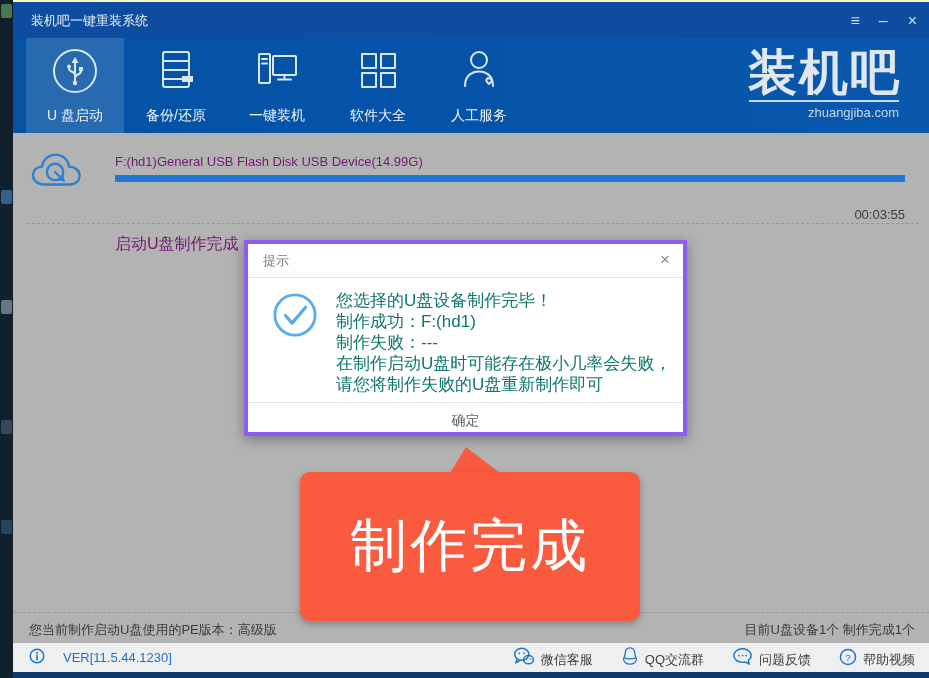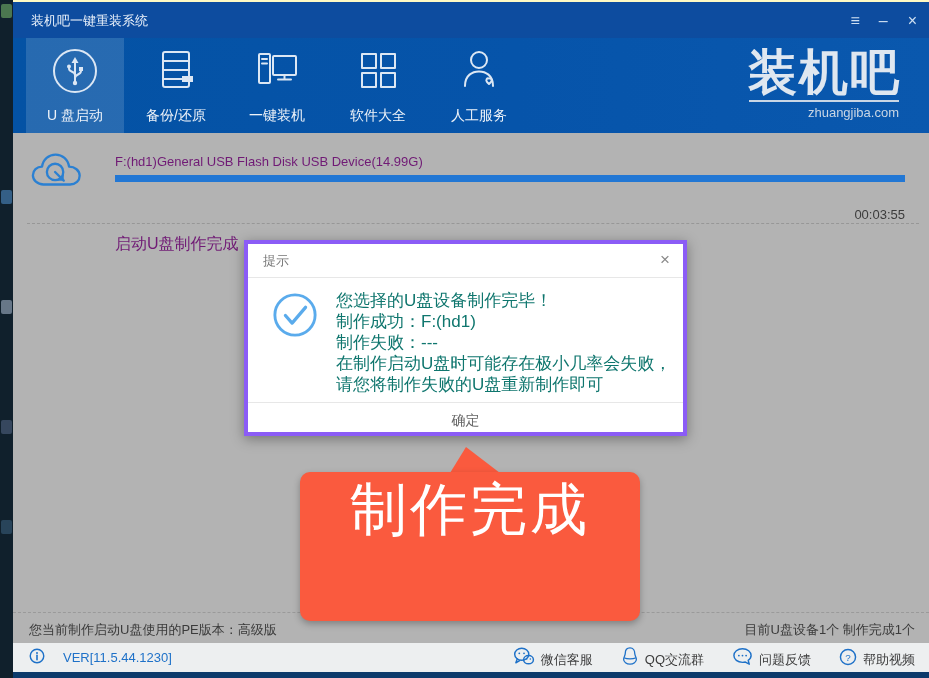--- a/index.html
+++ b/index.html
@@ -48,21 +48,21 @@
   .dlg-title { position:absolute; left:15px; top:0; line-height:34px; font-size:13px; color:#757575; }
   .dlg-close { position:absolute; right:13px; top:0; line-height:32px; font-size:17px; color:#8a8a8a; cursor:pointer; }
   .dlg-body { position:relative; height:124px; }
   .check-ic { position:absolute; left:24px; top:14px; }
   .dlg-text { position:absolute; left:76px; top:12px; width:346px; font-size:17px; line-height:21px; color:#0f766e;margin-left:12px; }
   .dlg-foot { position:relative; height:35px; border-top:1px solid #e7e7e7; text-align:center; }
   .dlg-ok { display:inline-block; line-height:35px; font-size:14px; color:#666; padding:0 30px; cursor:pointer; }
 
   
   .callout-tail { position:absolute; left:437px; top:447px; width:0; height:0; border-left:16px solid transparent; border-right:34px solid transparent; border-bottom:26px solid #fa5a3e; z-index:6; }
-  .callout { position:absolute; left:287px; top:472px; width:340px; height:149px; background:#fa5a3e; border-radius:10px; box-shadow:0 3px 7px rgba(0,0,0,.28); z-index:6; display:flex; justify-content:center; }
+  .callout { position:absolute; left:287px; top:472px; width:340px; height:149px; background:#fa5a3e; border-radius:10px; box-shadow:0 3px 7px rgba(0,0,0,.28); z-index:6; display:flex; align-items:center; justify-content:center; }
   .callout .big { font-size:57px; color:#fff; letter-spacing:3px; }
 
   
   .status-row { position:absolute; left:0; top:612px; width:100%; height:31px; border-top:1px dashed #9a9a9a; font-size:13px; color:#3b3b3b; }
   .status-left { position:absolute; left:16px; top:8px; }
   .status-right { position:absolute; right:14px; top:8px; }
 
   
   .footer { position:absolute; left:0; top:643px; width:100%; height:29px; background:#edeff0; display:flex; align-items:center; }
   .ver { display:flex; align-items:center; gap:18px; margin-left:16px; color:#1e71c8; font-size:13px; }

